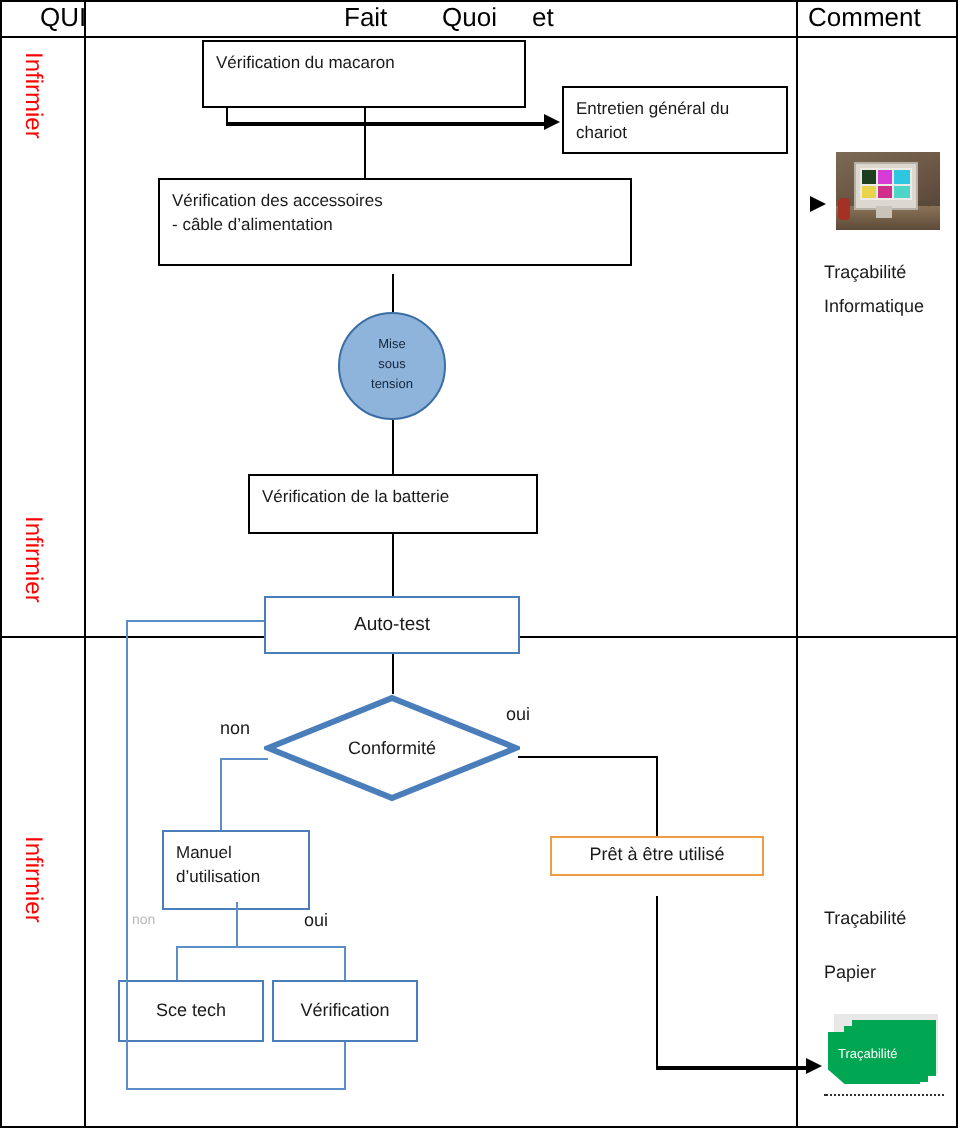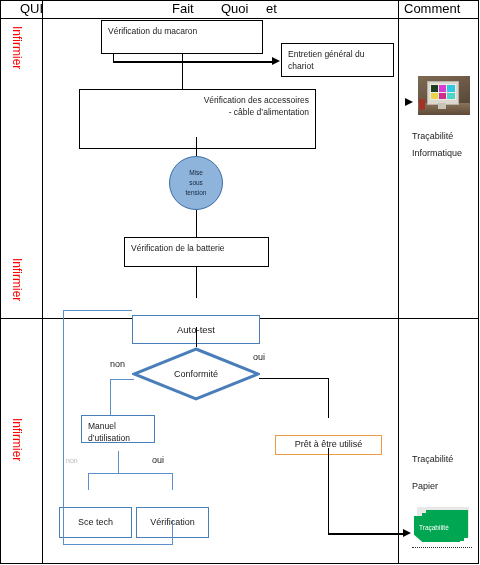--- a/index.html
+++ b/index.html
@@ -20,21 +20,21 @@
   .lane{position:absolute;color:#ff0000;font-size:12px;white-space:nowrap;
         transform-origin:0 0;transform:rotate(90deg);}
 
   
   .box{position:absolute;box-sizing:border-box;background:#fff;
        font-size:8.5px;color:#1a1a1a;line-height:1.45;}
   .box.k{border:1px solid #000;}
   .box.b{border:1.6px solid #4a7ebb;}
   .box.o{border:1.8px solid #ed9b44;}
   .box .pad{padding:4px 6px;}
-  .box.ctr{display:flex;align-items:center;justify-content:center;text-align:center;margin-top:17px;}
+  .box.ctr{display:flex;align-items:center;justify-content:center;text-align:center;}
   .box.ctr .pad{padding:0 4px;}
 
   
   .ellipse{position:absolute;border-radius:50%;background:#8fb4dc;
            border:1.5px solid #3a6ea5;display:flex;align-items:center;
            justify-content:center;text-align:center;font-size:6.5px;
            color:#14263a;line-height:1.5;box-sizing:border-box;}
 
   
   .diamond{position:absolute;}
@@ -117,21 +117,21 @@
   <div class="arrowR" style="left:272px;top:57px;"></div>
   <div class="cy k1v" style="left:113px;top:54px;height:8px;"></div>
 
   <div class="box k" style="left:281px;top:43px;width:113px;height:34px;">
     <div class="pad">
       <div>Entretien général du</div>
       <div>chariot</div>
     </div>
   </div>
 
-  <div class="box k" style="left:79px;top:89px;width:237px;height:60px;text-align:right;">
+  <div class="box k" style="left:79px;top:89px;width:237px;height:44px;">
     <div class="pad">
       <div>Vérification des accessoires</div>
       <div>-  câble d’alimentation</div>
     </div>
   </div>
 
   <div class="cx k2" style="left:316px;top:102px;width:0px;"></div>
   <div class="arrowR" style="left:405px;top:98px;"></div>
 
   <div class="cy k1v" style="left:196px;top:137px;height:19px;"></div>
@@ -173,21 +173,21 @@
   <div class="elab" style="left:110px;top:359px;">non</div>
 
   <div class="elab" style="left:253px;top:352px;">oui</div>
 
   <div class="cx b1" style="left:110px;top:379px;width:24px;"></div>
   <div class="cy b1v" style="left:110px;top:379px;height:36px;"></div>
 
   <div class="cx k1" style="left:259px;top:378px;width:70px;"></div>
   <div class="cy k1v" style="left:328px;top:378px;height:40px;"></div>
 
-  <div class="box b" style="left:81px;top:415px;width:74px;height:28px;">
+  <div class="box b" style="left:81px;top:415px;width:74px;height:40px;">
     <div class="pad">
       <div>Manuel</div>
       <div>d’utilisation</div>
     </div>
   </div>
 
   <div class="cy b1v" style="left:118px;top:451px;height:22px;"></div>
   <div class="cx b1" style="left:88px;top:473px;width:85px;"></div>
   <div class="cy b1v" style="left:88px;top:473px;height:17px;"></div>
   <div class="cy b1v" style="left:172px;top:473px;height:17px;"></div>

